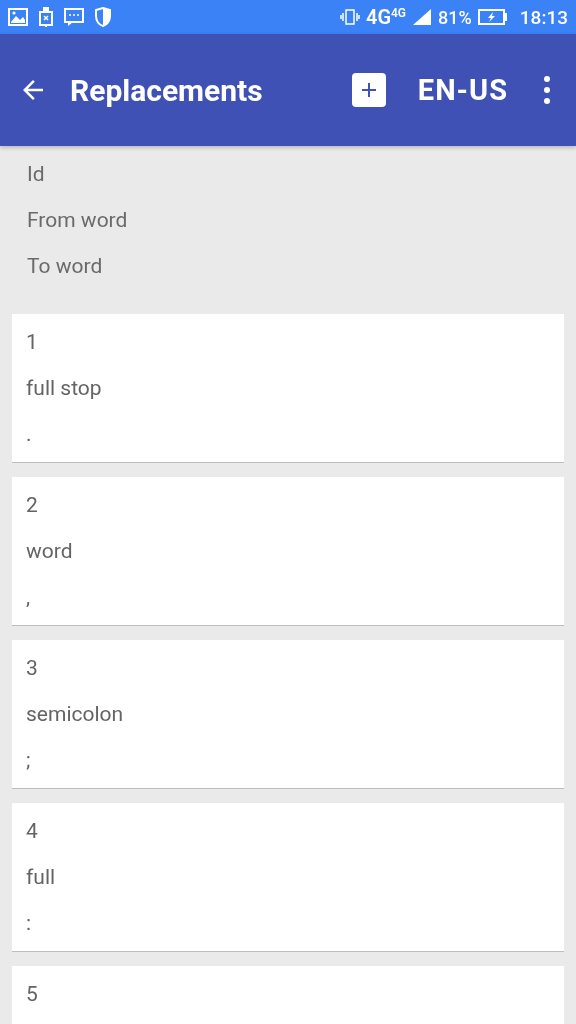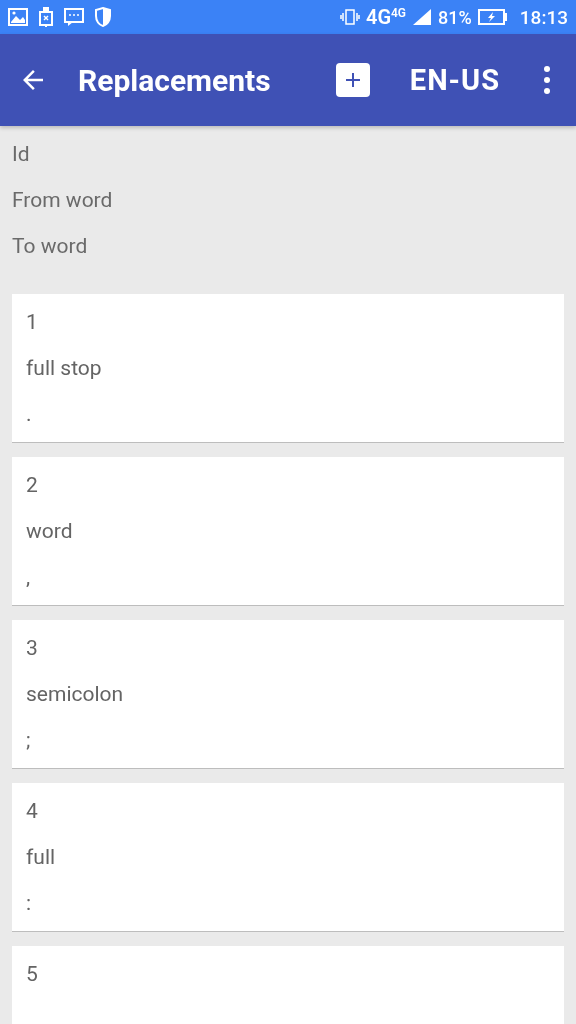--- a/index.html
+++ b/index.html
@@ -1,28 +1,28 @@
 <!DOCTYPE html>
 <html><head>
   <meta charset="utf-8">
   <style>
     * { margin:0; padding:0; box-sizing:border-box; }
     html,body { width:576px; height:1024px; font-family:Roboto,Arial,sans-serif; background:#eaeaea; overflow:hidden; }
     .statusbar { height:34px; background:#3b82f6; color:#fff; display:flex; align-items:center; justify-content:space-between; padding:0 8px; font-size:16px; font-weight:500; }
     .status-left, .status-right { display:flex; align-items:center; gap:10px; }
     .status-right { gap:6px; }
-    .appbar { height:92px; background:#3f51b5; color:#fff; display:flex; align-items:center; padding:0 14px; gap:18px; box-shadow:0 2px 4px rgba(0,0,0,0.2); position:relative; z-index:2; }
+    .appbar { height:112px; background:#3f51b5; color:#fff; display:flex; align-items:center; padding:0 14px; gap:10px; box-shadow:0 2px 4px rgba(0,0,0,0.2); position:relative; z-index:2; }
     .appbar .back { width:38px; display:flex; justify-content:center; }
     .appbar .title { font-size:30px; font-weight:700; flex:1; padding-left:8px; }
     .appbar .add { width:34px; height:34px; background:#fff; border-radius:4px; display:flex; align-items:center; justify-content:center; }
     .appbar .lang { font-size:29px; font-weight:700; margin:0 14px 0 22px; letter-spacing:1px; }
     .appbar .more { width:30px; display:flex; flex-direction:column; align-items:center; gap:5px; padding:6px 0; }
     .appbar .more span { width:6px; height:6px; background:#fff; border-radius:50%; }
     .content { padding:0; }
-    .headers { padding:16px 12px 8px; color:#6a6a6a; font-size:21px; }
+    .headers { padding:16px 27px 8px; color:#6a6a6a; font-size:21px; }
     .headers div { margin-bottom:22px; }
     .headers div:last-child { margin-bottom:14px; }
     .list { padding:0 12px; }
     .card { background:#fff; margin-top:14px; padding:16px 14px 14px; border-bottom:1px solid #bdbdbd; }
     .card .row { color:#646464; font-size:21px; margin-bottom:22px; }
     .card .row:last-child { margin-bottom:2px; min-height:22px; }
     svg { display:block; }
     .status-txt { font-size:18px; letter-spacing:0; }
   </style>
 </head>

